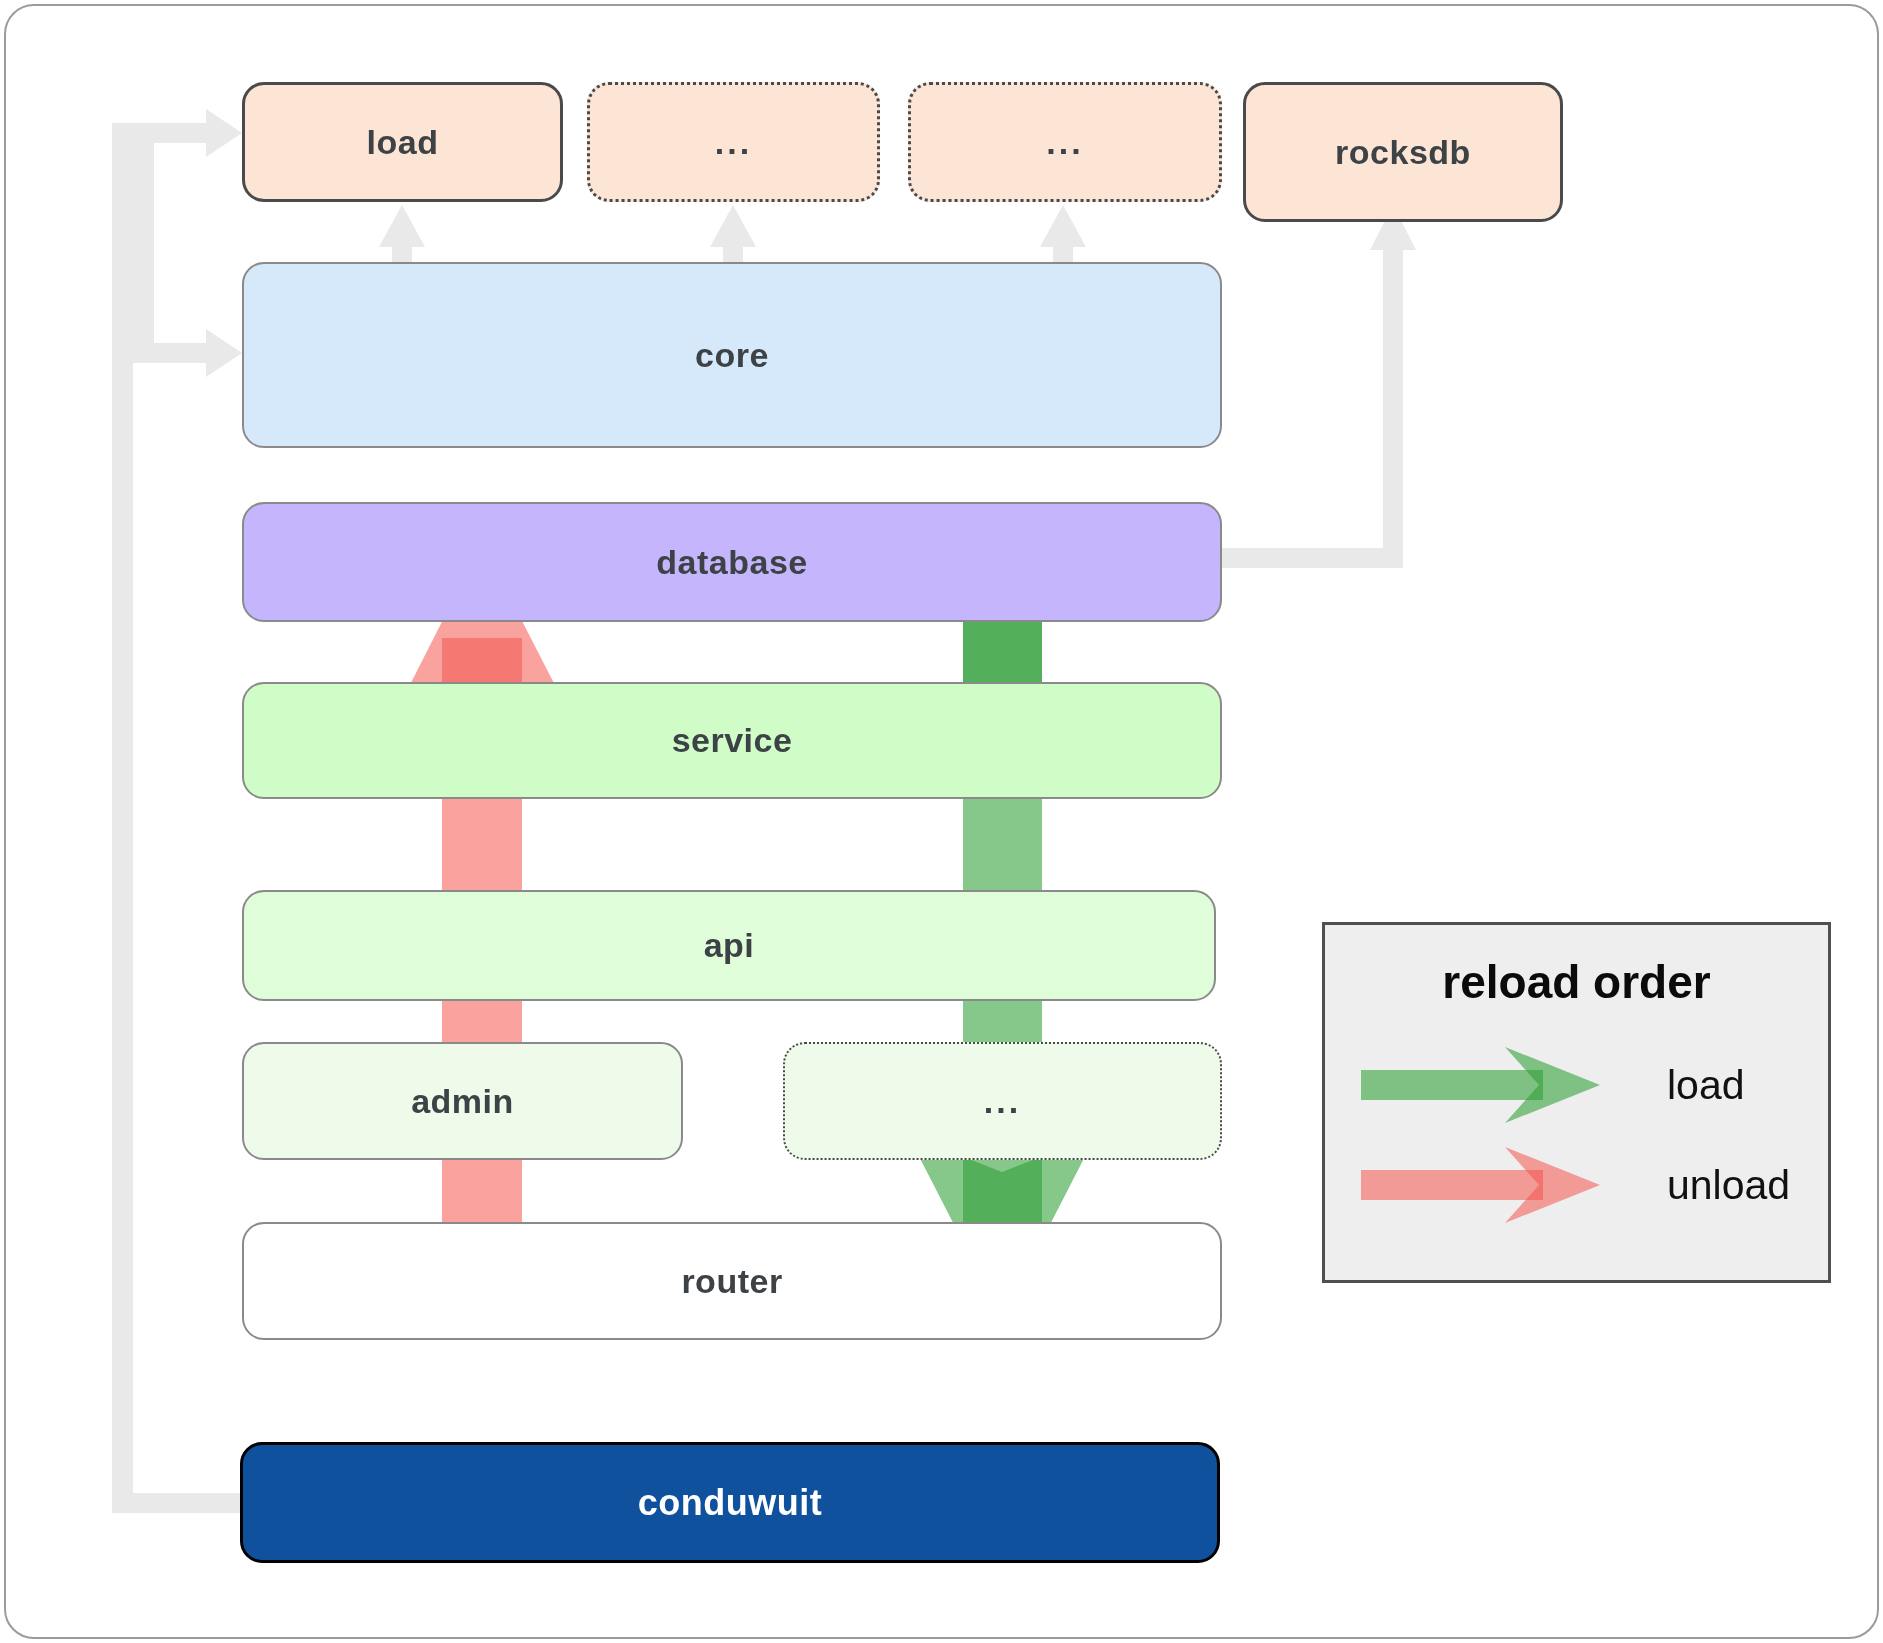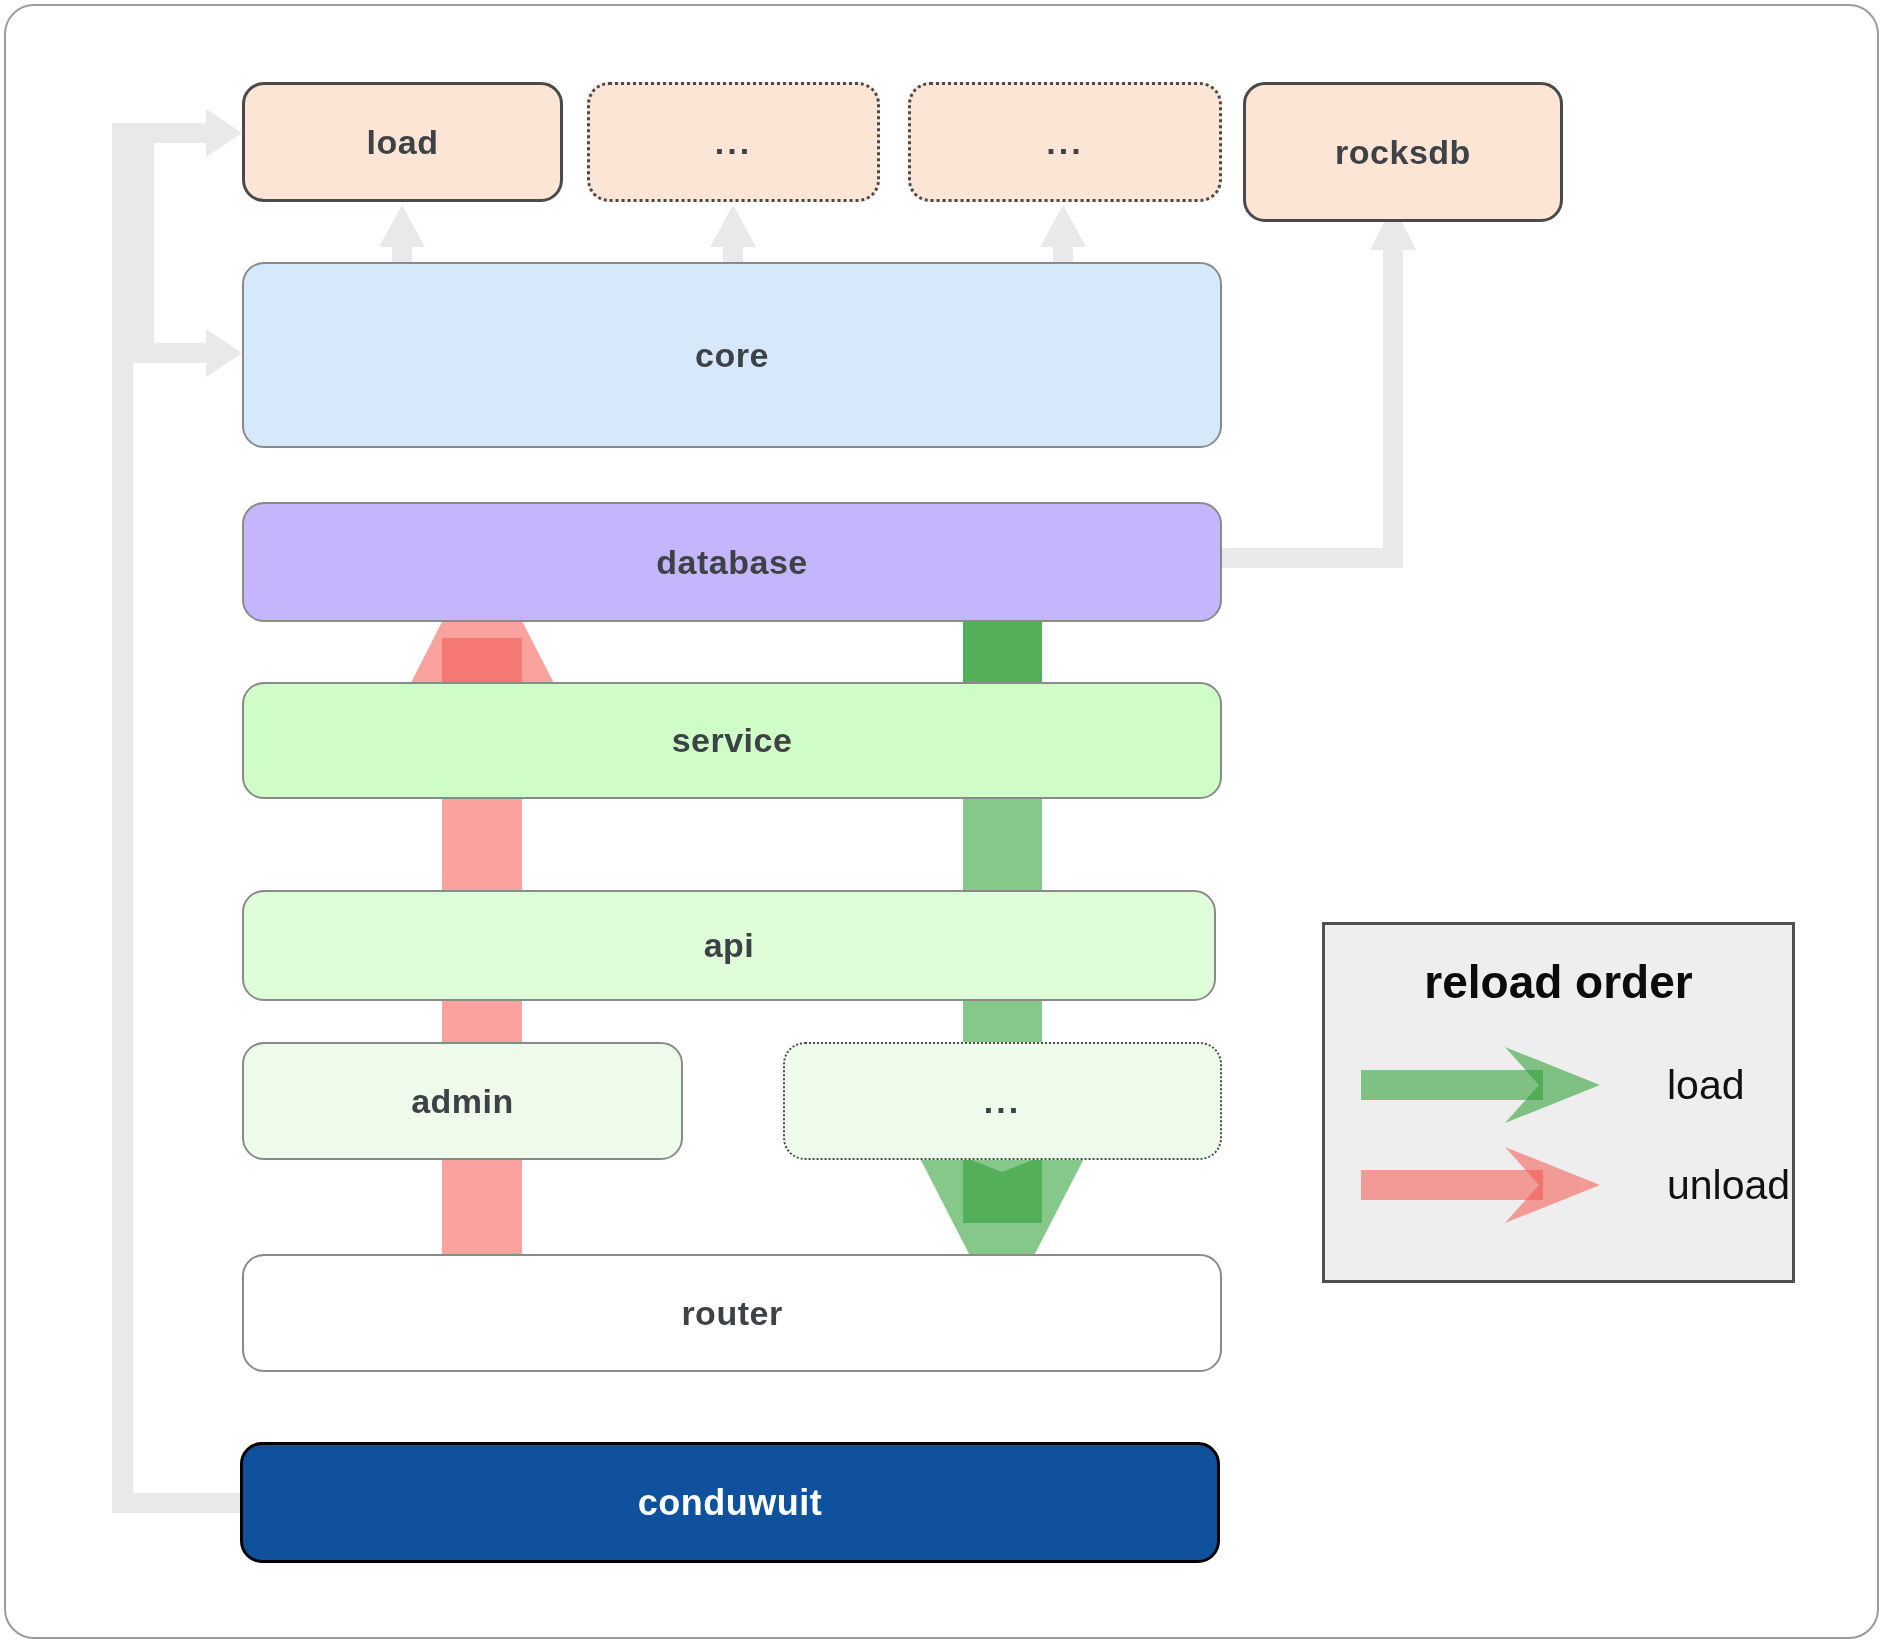--- a/index.html
+++ b/index.html
@@ -23,21 +23,21 @@
   .blue{background:#d6e9fb;}
   .green1{background:#c4b5fd;}
   .green2{background:#d0fdc7;}
   .green3{background:#e0fdd9;}
   .green4{background:#eefbea;}
   .white{background:#ffffff;}
   .navy{background:#0f519d;border:3px solid #000000;color:#ffffff;font-size:36px;}
   .ellipsis-label{font-weight:700;letter-spacing:3px;}
   svg.overlay{position:absolute;left:0;top:0;pointer-events:none;}
   .legend{
-    position:absolute;left:1322px;top:922px;width:473px;height:361px;
+    position:absolute;left:1322px;top:922px;width:509px;height:361px;
     background:#eeeeee;border:3px solid #4f4f4f;box-sizing:border-box;
   }
   .legend-title{
     position:absolute;left:0;top:30px;width:100%;text-align:center;
     font-size:46px;font-weight:600;color:#0b0b0b;
   }
   .legend-row{position:absolute;left:36px;display:flex;align-items:center;}
   .legend-row .lbl{font-size:41px;color:#111111;margin-left:44px;font-weight:400;}
   .legend-row-1{top:118px;}
   .legend-row-2{top:218px;}
@@ -109,21 +109,21 @@
     <span>api</span>
   </div>
 
   <div class="node green4 solid-gray" style="left:242px;top:1042px;width:441px;height:118px;">
     <span>admin</span>
   </div>
   <div class="node green4 dotted" style="left:783px;top:1042px;width:439px;height:118px;border-width:2px;">
     <span class="ellipsis-label">...</span>
   </div>
 
-  <div class="node white solid-gray" style="left:242px;top:1222px;width:980px;height:118px;margin-top:32px;">
+  <div class="node white solid-gray" style="left:242px;top:1222px;width:980px;height:118px;">
     <span>router</span>
   </div>
 
   <div class="node navy" style="left:240px;top:1442px;width:980px;height:121px;">
     <span>conduwuit</span>
   </div>
 
   <div class="legend">
     <div class="legend-title">reload order</div>
     <div class="legend-row legend-row-1">

